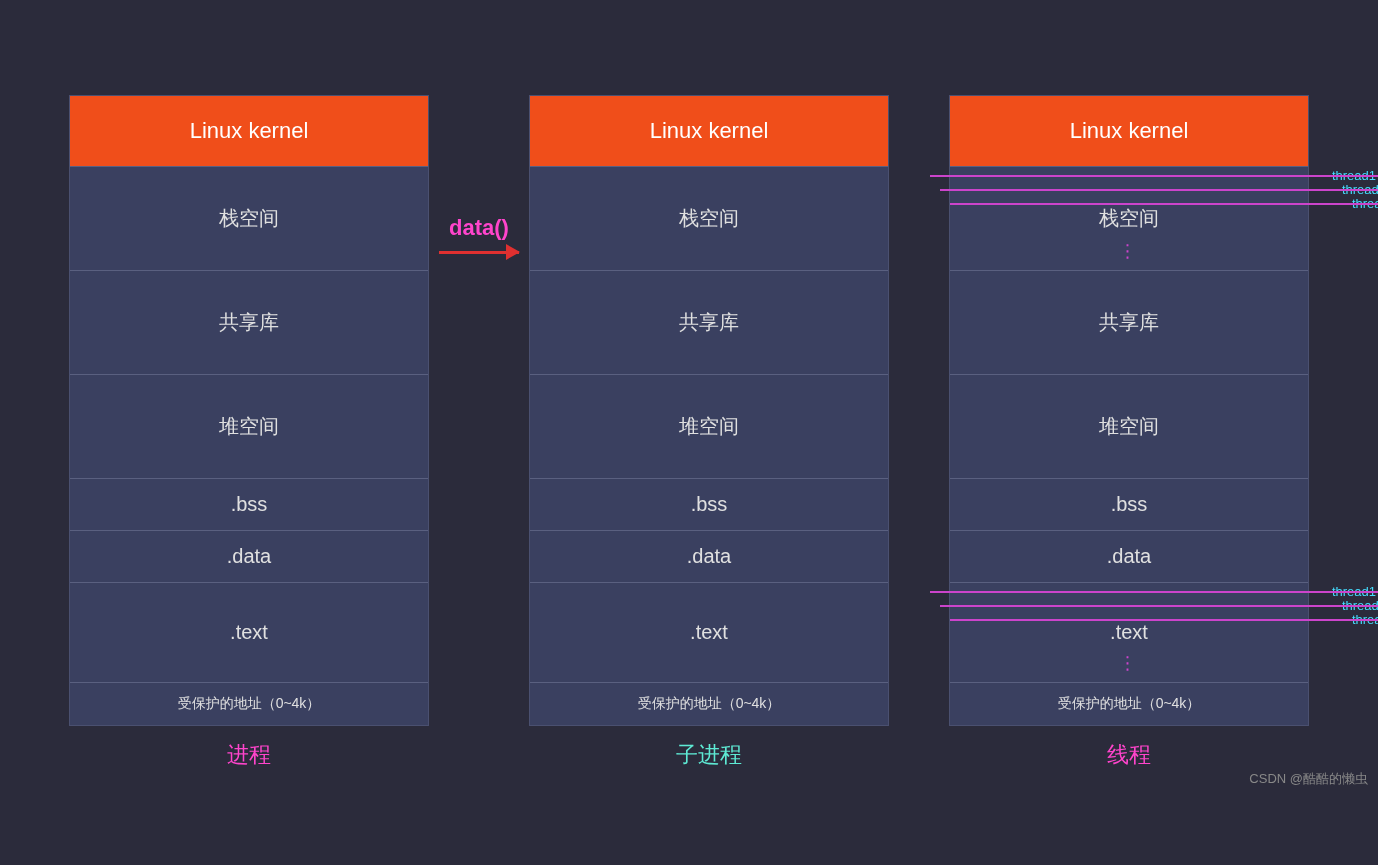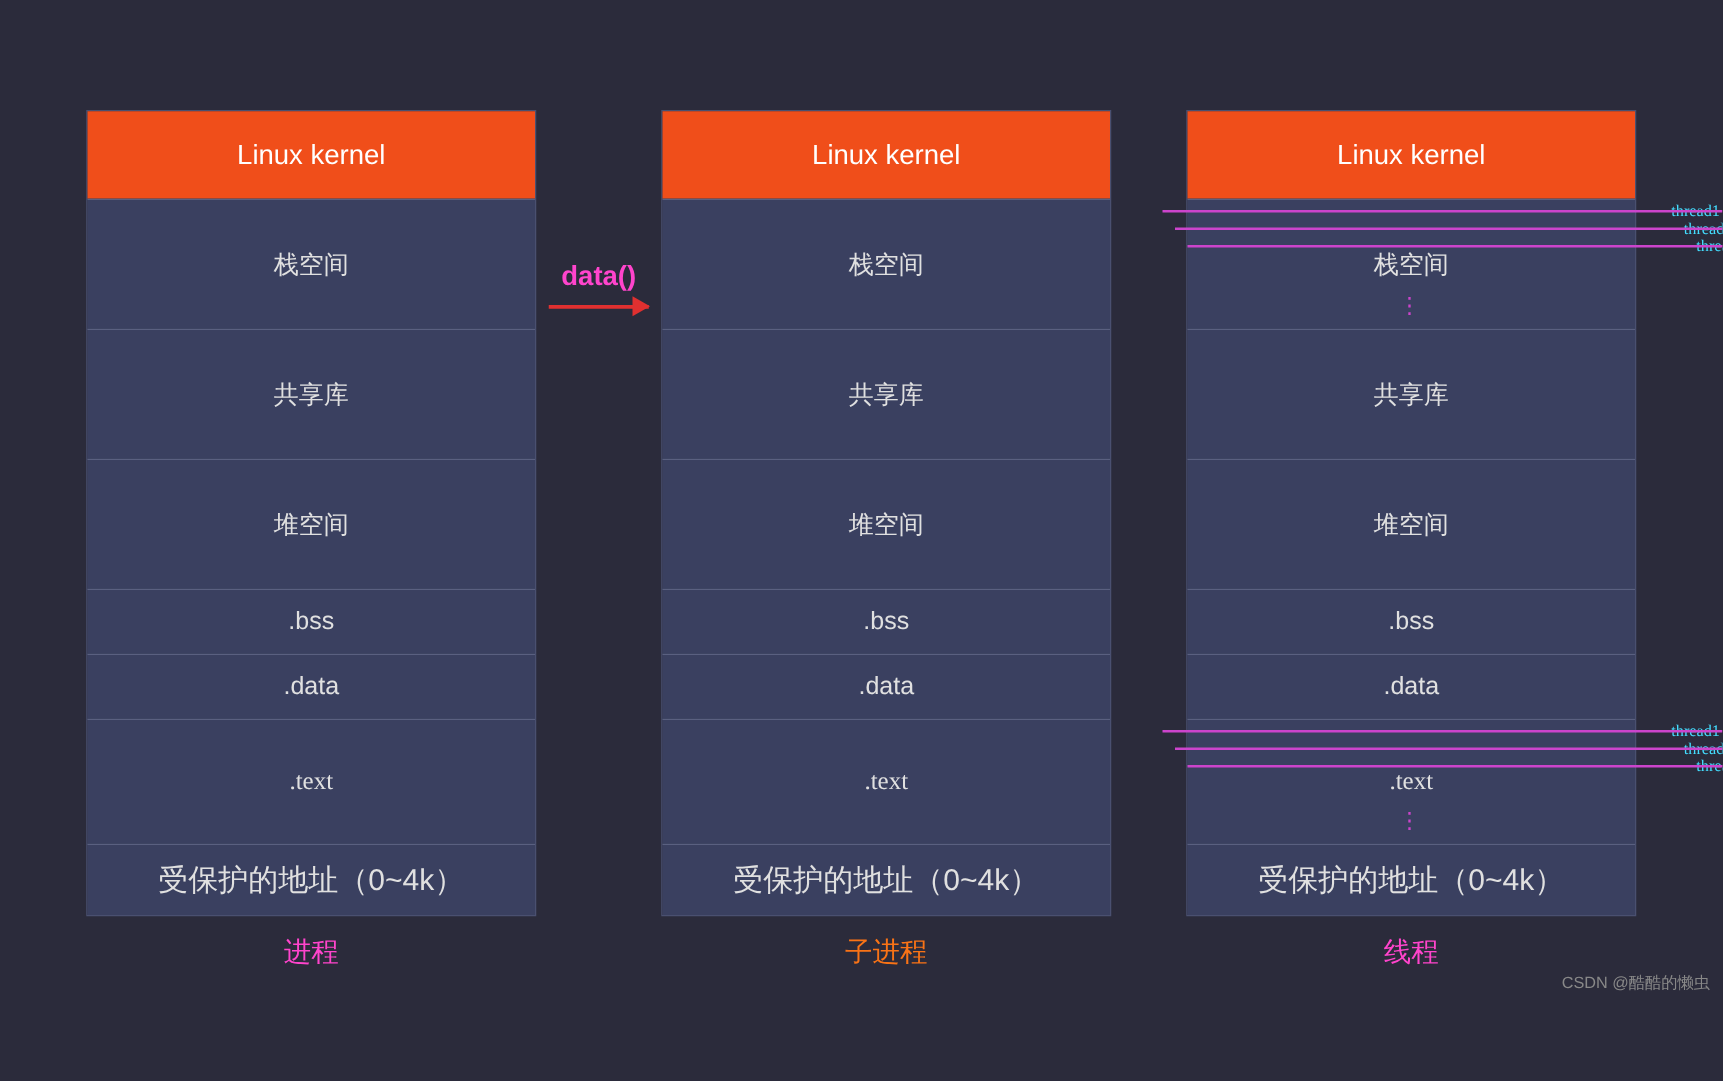--- a/index.html
+++ b/index.html
@@ -45,36 +45,35 @@
     .segment {
       background-color: #3a4060;
       color: #e0e0e0;
       text-align: center;
       border-top: 1px solid #5a6080;
       font-size: 20px;
       position: relative;
     }
     .segment-tall {
       padding: 38px 0;
-      font-family: Liberation Serif, serif;
     }
     .segment-short {
       padding: 14px 28px;
     }
     .segment-protected {
       padding: 12px 10px;
-      font-size: 24px;
+      font-size: 14px;
     }
     .label-below {
       margin-top: 14px;
       font-size: 22px;
       text-align: center;
     }
     .label-process { color: #ff44cc; }
-    .label-subprocess { color: #f97316; }
+    .label-subprocess { color: #5eead4; }
     .label-thread { color: #ff44cc; }
 
     
     .middle-section {
       display: flex;
       flex-direction: column;
       align-items: center;
       position: relative;
       margin: 0 10px;
       padding-top: 120px;

